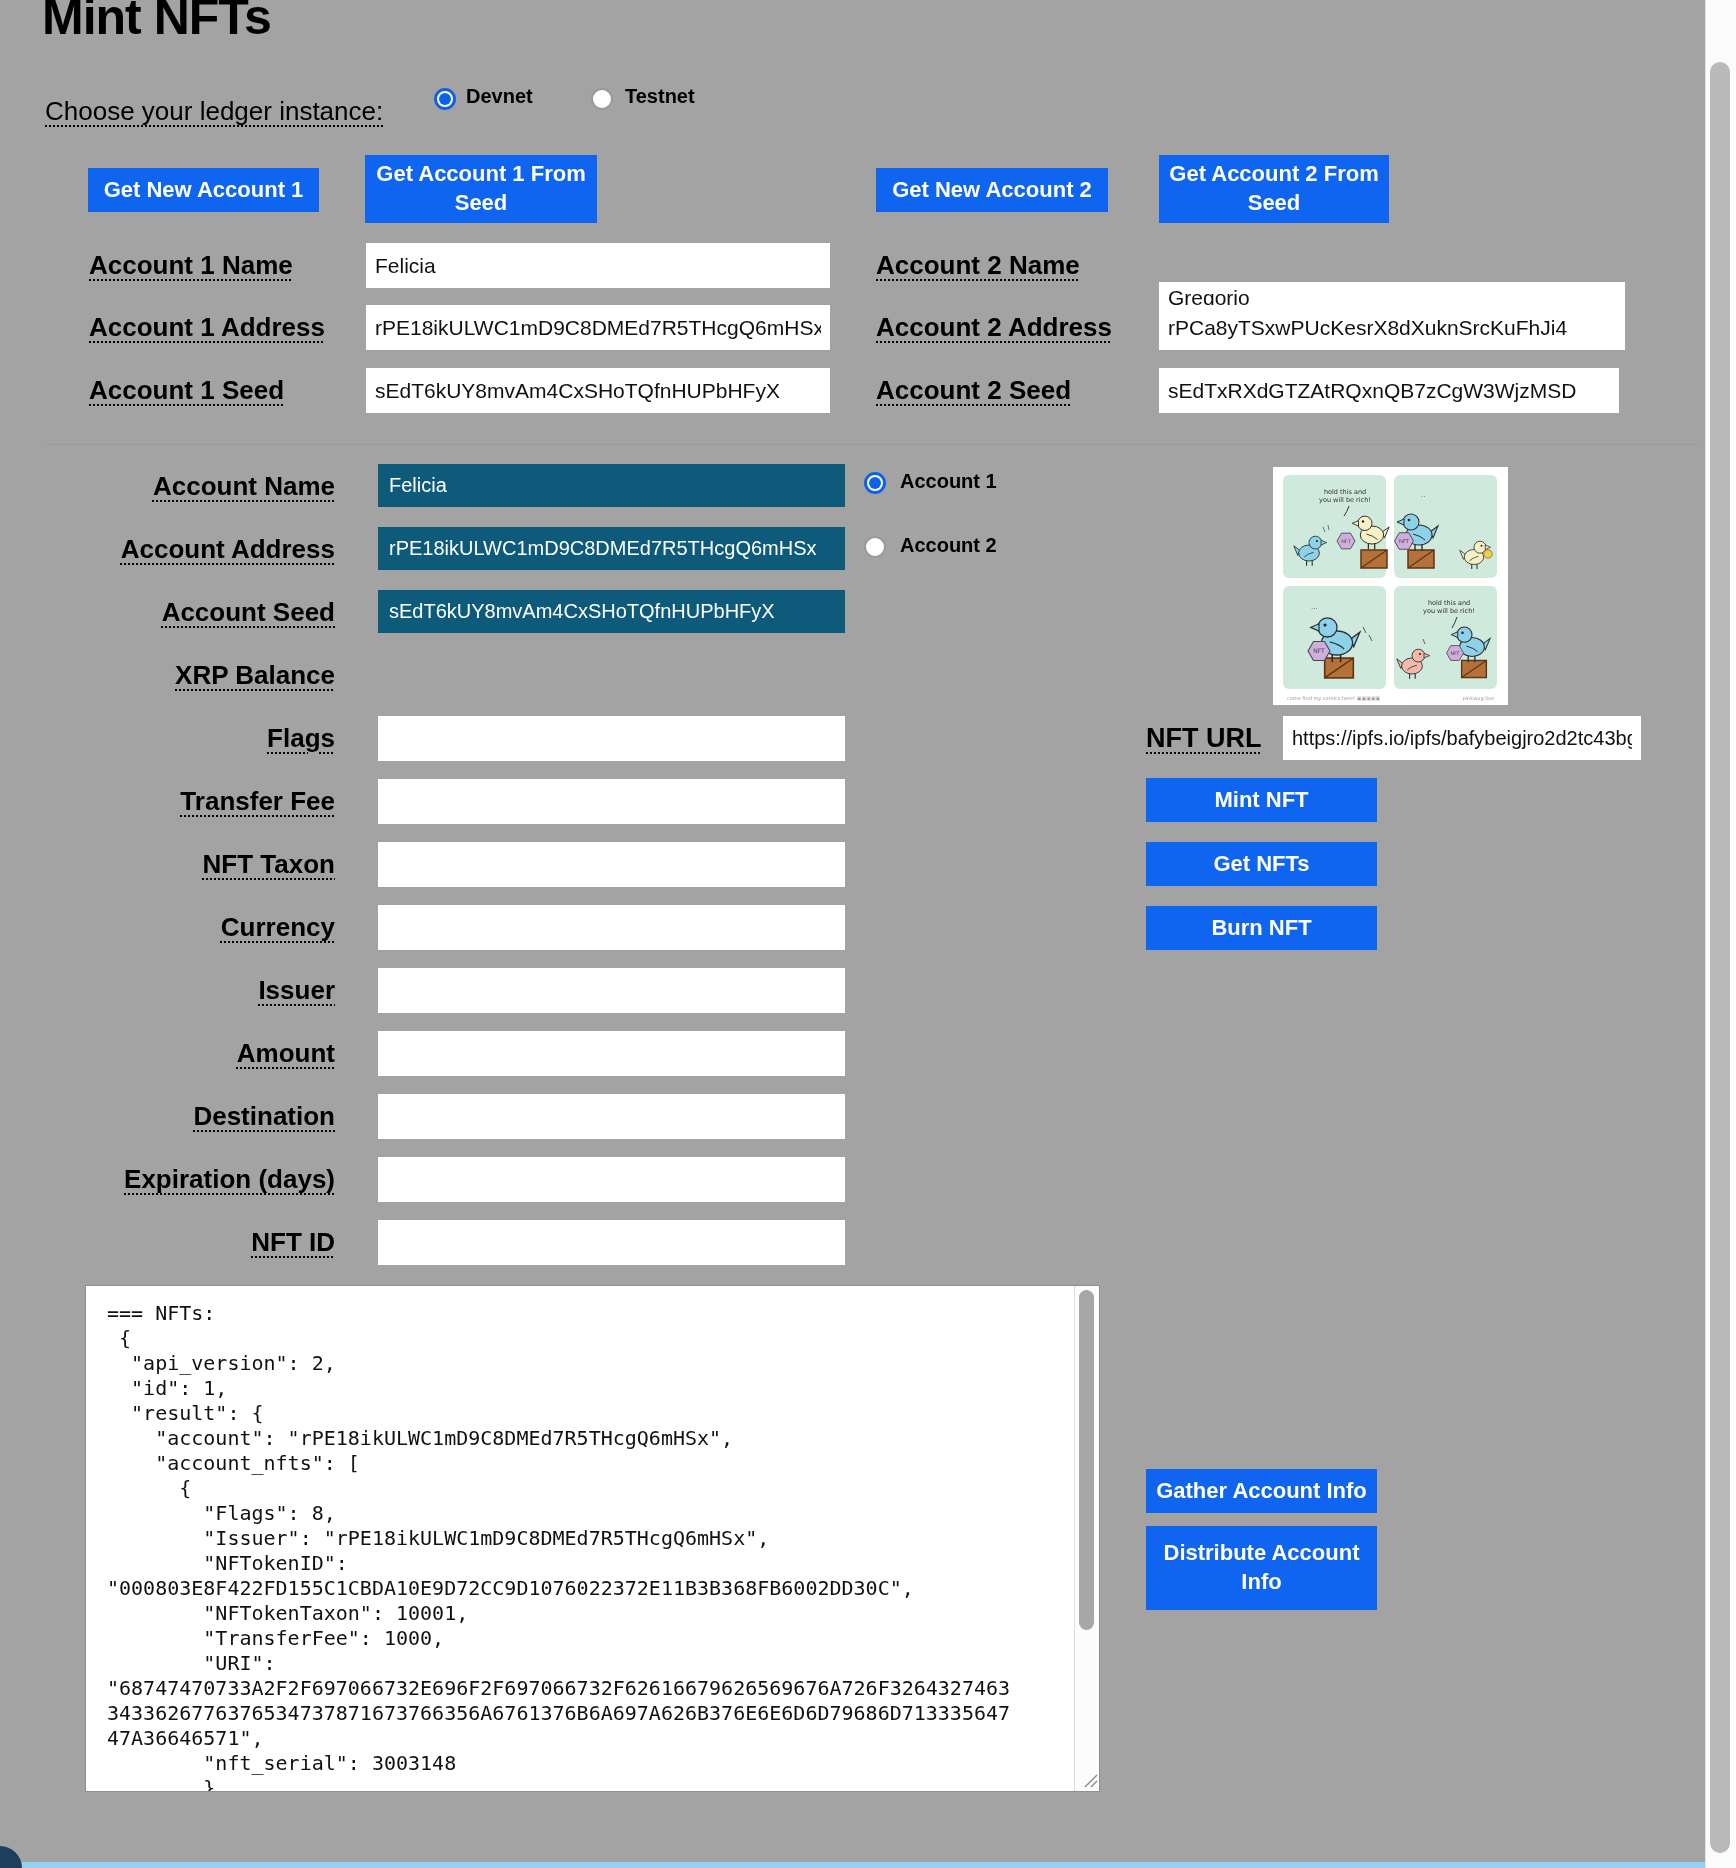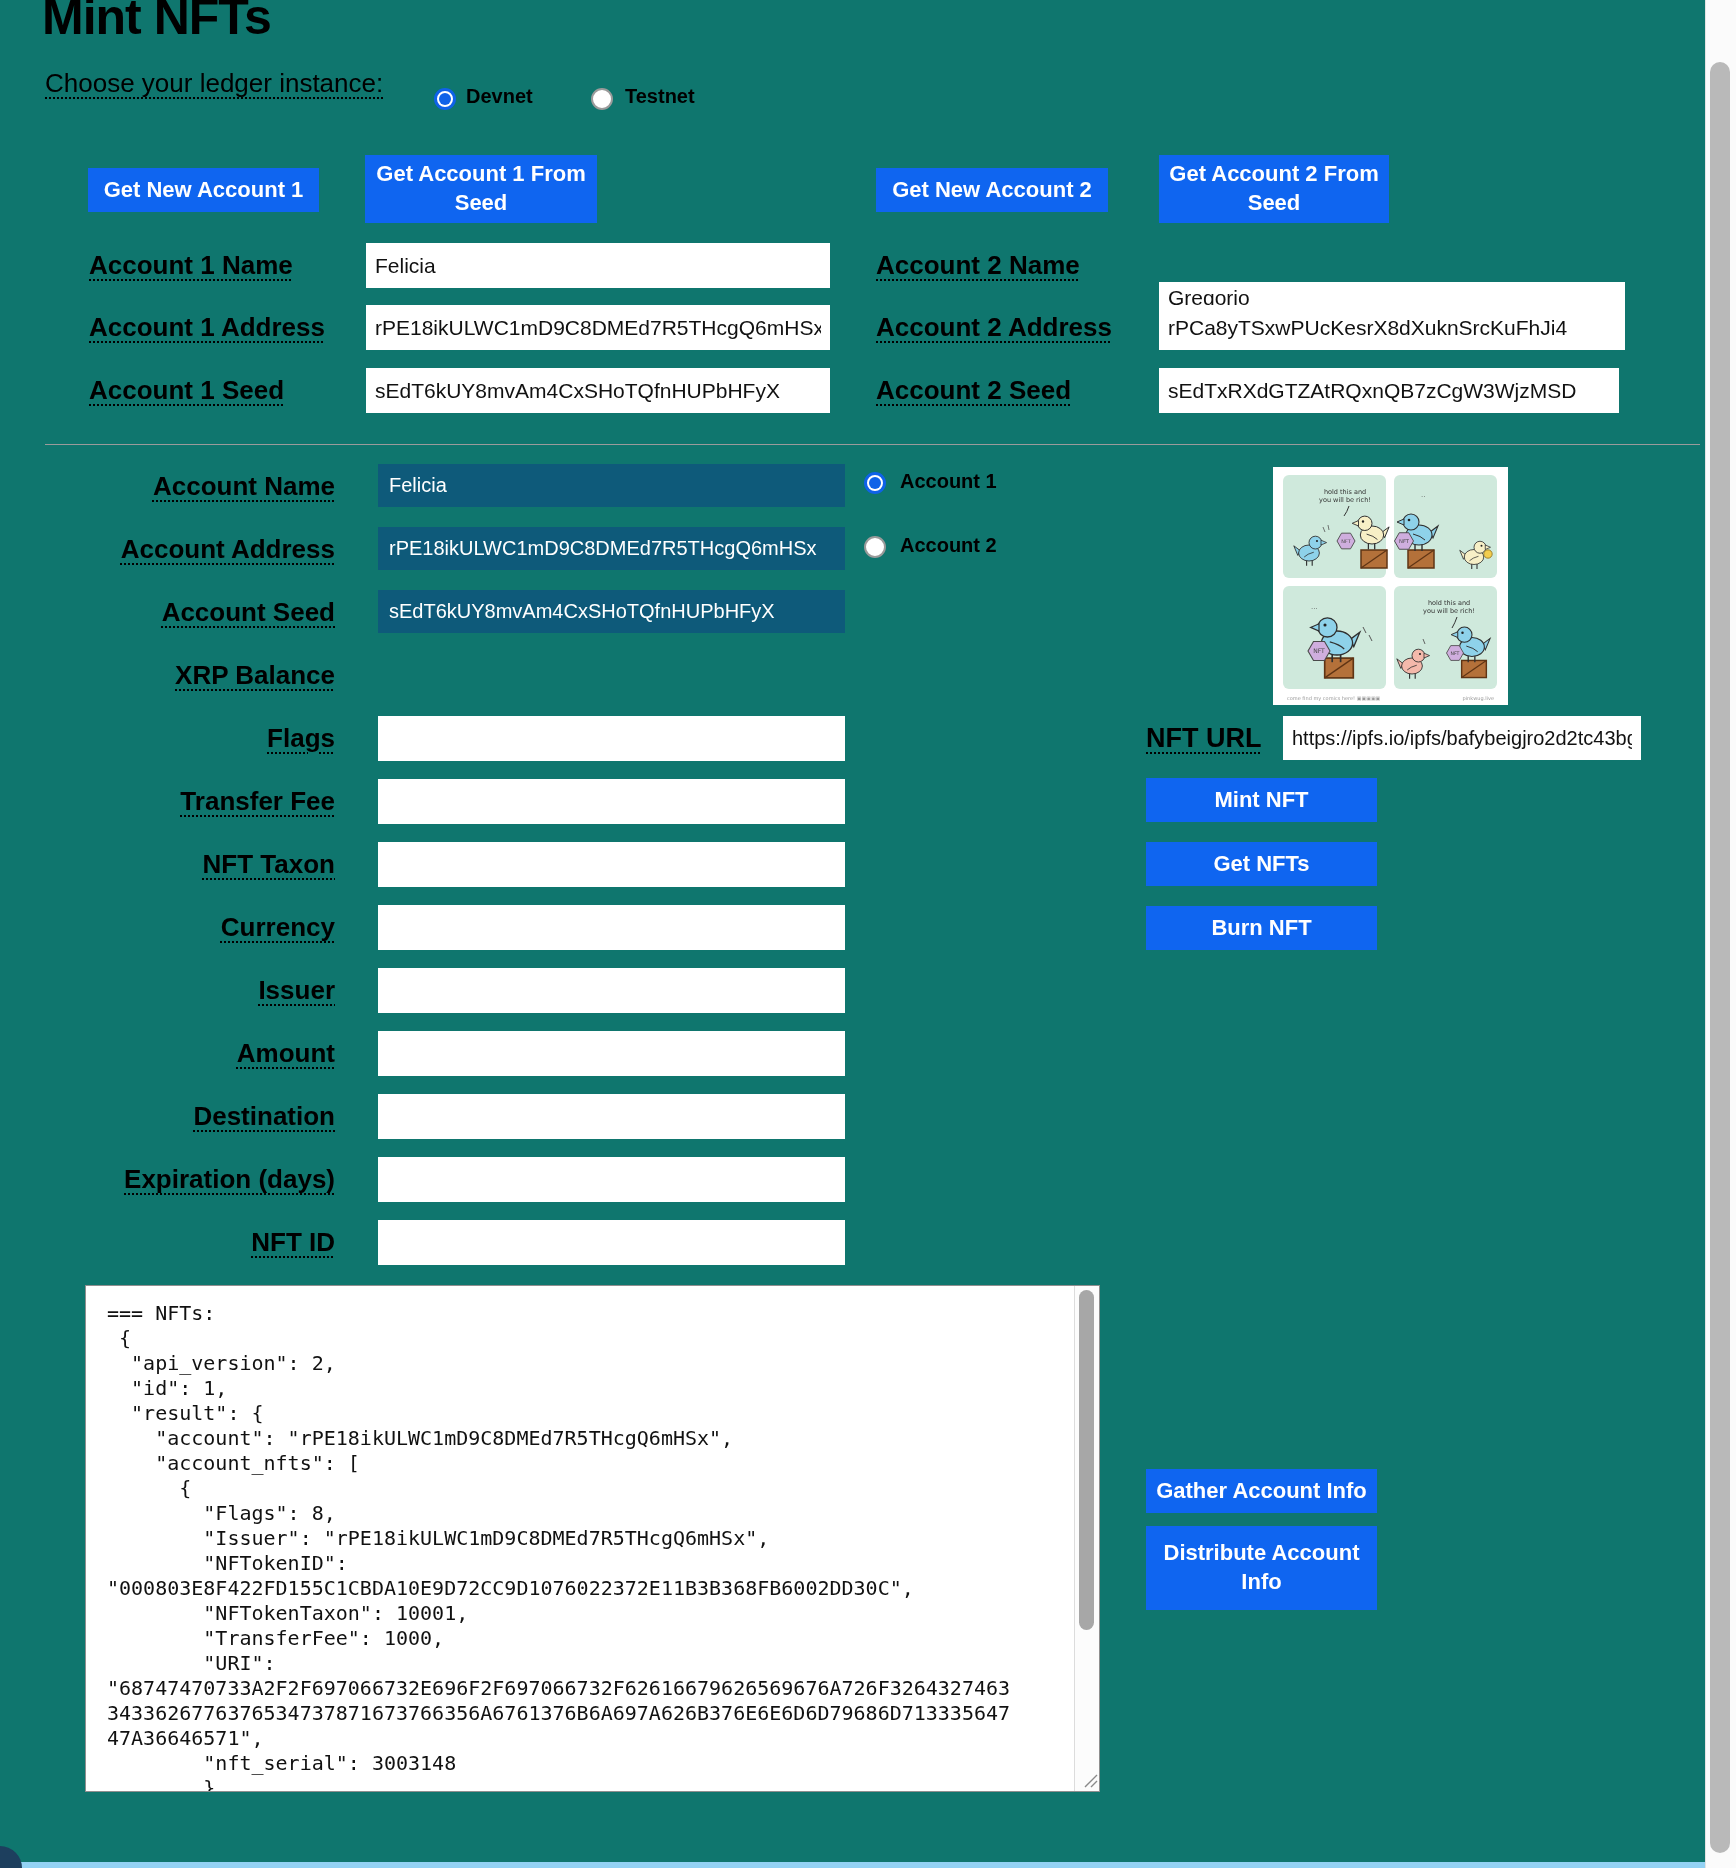--- a/index.html
+++ b/index.html
@@ -1,16 +1,16 @@
 <!DOCTYPE html>
 <html><head>
 <meta charset="utf-8">
 <style>
   html,body{margin:0;padding:0;background:#dfeefb;}
-  #app{position:relative;width:1736px;height:1868px;background:#0f766e;overflow:hidden;
+  #app{position:relative;width:1736px;height:1868px;background:#a3a3a3;overflow:hidden;
        font-family:"Liberation Sans",sans-serif;color:#000;}
   h1.title{position:absolute;left:42px;top:-12px;font-size:50px;font-weight:800;letter-spacing:-1px;margin:0;}
   .lbl{position:absolute;font-size:26px;font-weight:700;white-space:nowrap;
        text-decoration:underline dotted;text-decoration-thickness:2px;text-underline-offset:5px;}
   .lbl.normal{font-weight:400;}
   .mid-label{left:60px;width:275px;text-align:right;}
   .btn{position:absolute;background:#0f65f0;color:#fff;border:none;font-family:inherit;
        font-size:22px;font-weight:600;display:flex;align-items:center;justify-content:center;
        text-align:center;line-height:1.3;padding:0 10px;box-sizing:border-box;cursor:pointer;}
   .inp{position:absolute;background:#fff;border:none;outline:none;font-family:inherit;
@@ -38,21 +38,21 @@
   .bottom-strip{position:absolute;left:0;top:1862px;width:1705px;height:6px;background:#93d2f4;}
   .corner-dark{position:absolute;left:-22px;top:1846px;width:44px;height:44px;border-radius:50%;background:#1d3f5e;}
 </style>
 </head>
 <body>
 
 <div id="app">
 
   <h1 class="title">Mint NFTs</h1>
 
-  <div class="lbl normal" style="left:45px;top:68px;">Choose your ledger instance:</div>
+  <div class="lbl normal" style="left:45px;top:96px;">Choose your ledger instance:</div>
   <span class="radio checked" style="left:434px;top:88px;"></span>
   <div class="rlabel" style="left:466px;top:85px;">Devnet</div>
   <span class="radio" style="left:591px;top:88px;"></span>
   <div class="rlabel" style="left:625px;top:85px;">Testnet</div>
 
   <button class="btn" style="left:88px;top:168px;width:231px;height:44px;">Get New Account 1</button>
   <button class="btn" style="left:365px;top:155px;width:232px;height:68px;">Get Account 1 From Seed</button>
   <button class="btn" style="left:876px;top:168px;width:232px;height:44px;">Get New Account 2</button>
   <button class="btn" style="left:1159px;top:155px;width:230px;height:68px;">Get Account 2 From Seed</button>
 

